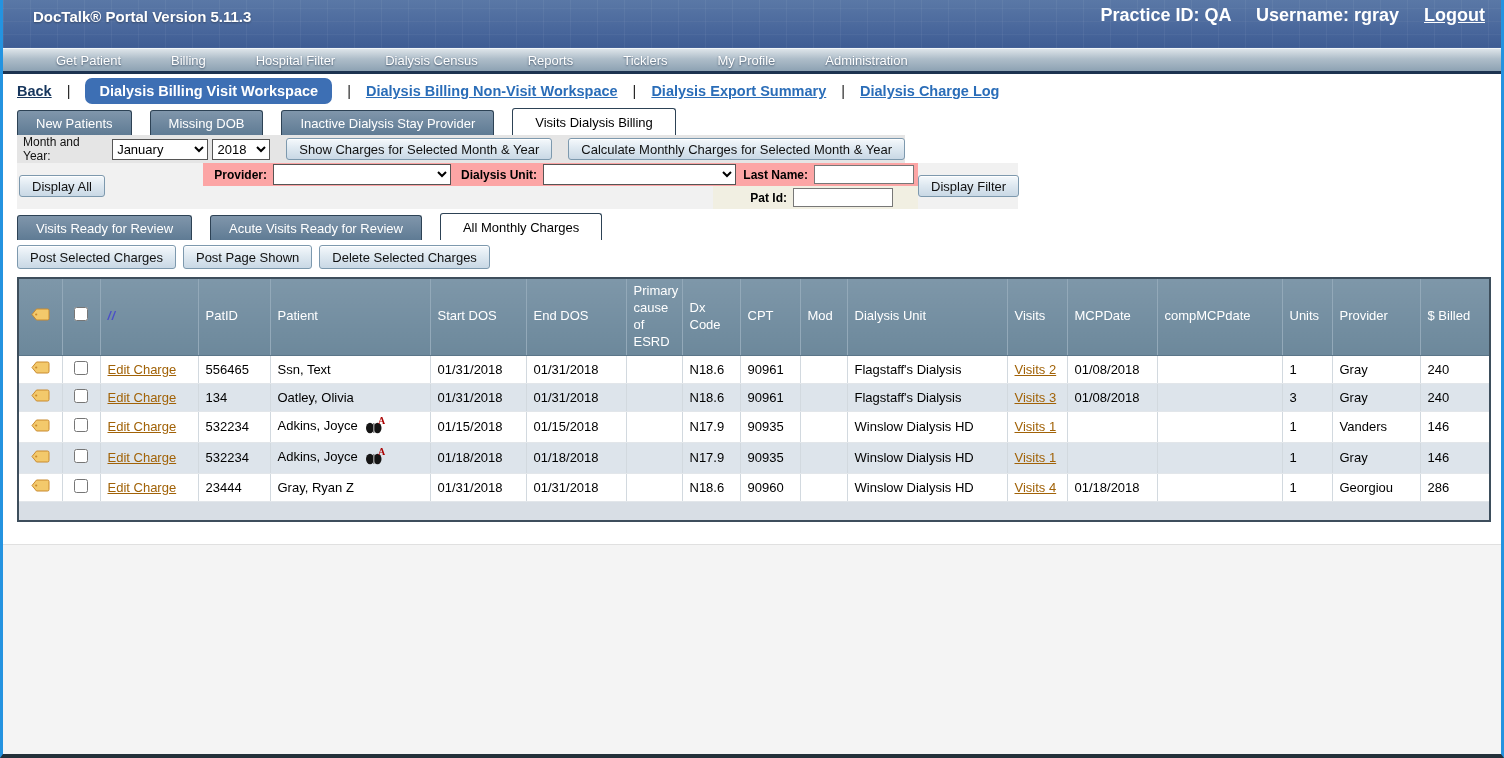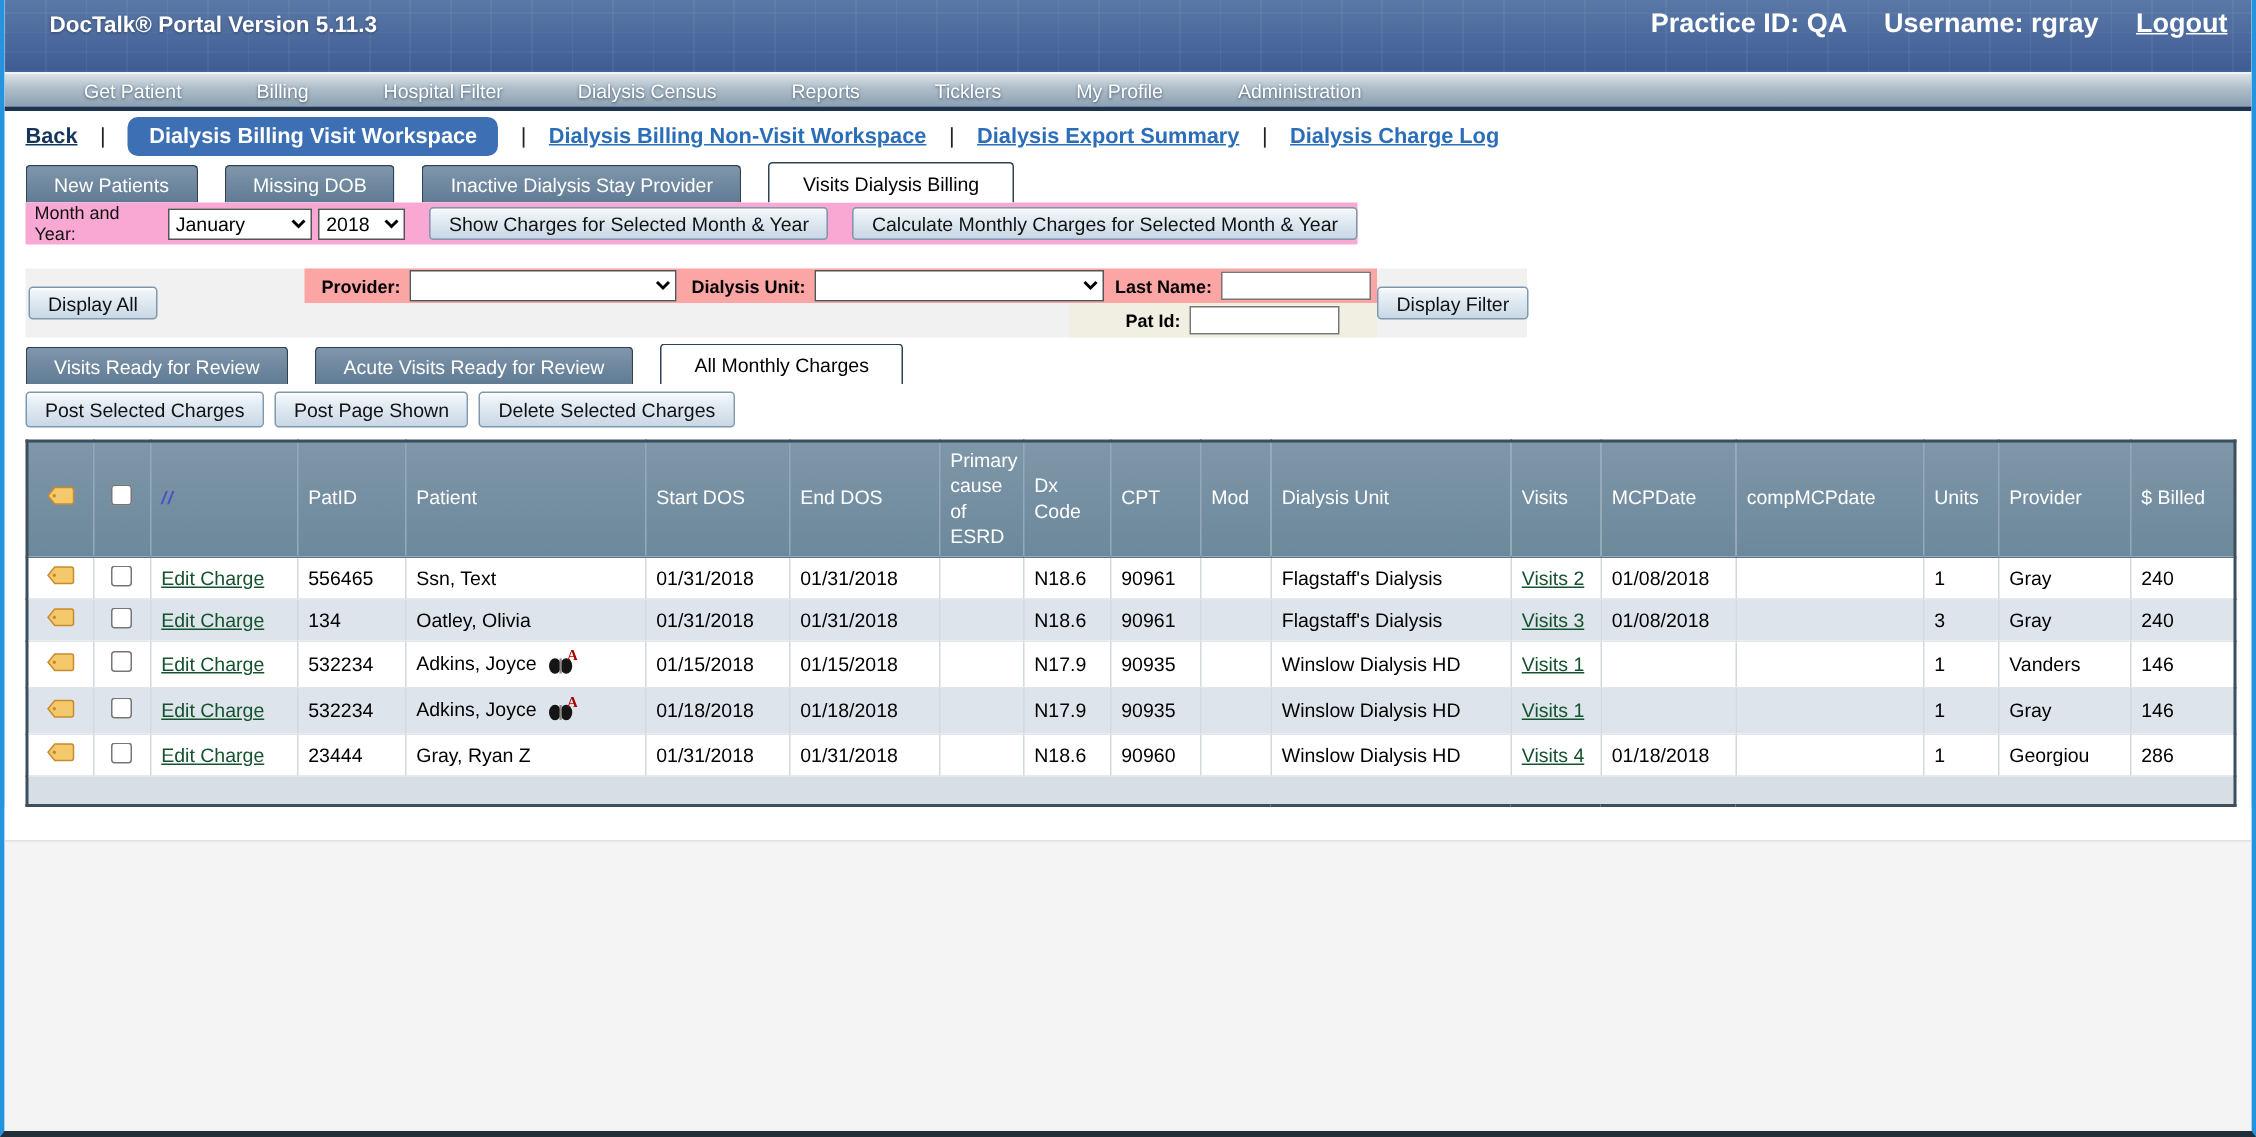--- a/index.html
+++ b/index.html
@@ -49,35 +49,35 @@
   
   .tabs-row { display:flex; align-items:flex-end; padding-left:14px; flex:0 0 26px;gap:15px; }
   .tab {
     background:linear-gradient(#8096ab,#5f7b94); color:#fff; font-size:13px;
     padding:5px 18px 4px; border:1px solid #2d4255; border-bottom:none;
     border-radius:3px 3px 0 0; margin-right:3px; cursor:pointer; white-space:nowrap; text-align:center;
   }
   .tab.active { background:#fff; color:#000; padding:6px 22px 5px; position:relative; z-index:2; }
 
   
-  .monthbar { flex:0 0 27px; display:flex; align-items:center; background:#f9a8d4; margin-left:14px; width:888px; font-size:12px; }
+  .monthbar { flex:0 0 27px; display:flex; align-items:center; background:#e5e5e5; margin-left:14px; width:888px; font-size:12px; }
   .monthbar label { margin:0 5px 0 6px; color:#111; }
   select { font-size:13px; border:1px solid #555; background:#fff; height:21px; font-family:"Liberation Sans",sans-serif; }
   .sel-month { width:100px; }
   .sel-year  { width:60px; margin-left:4px; }
   .btn {
     background:linear-gradient(#f5f9fc,#dfe9f1 45%,#c9d8e5);
     border:1px solid #7d99ae; border-radius:3px; font-size:13px; color:#111;
     padding:2px 12px; height:22px; cursor:pointer; box-shadow:inset 0 1px 0 #fff;
     font-family:"Liberation Sans",sans-serif; white-space:nowrap;
   }
   .monthbar .btn { margin-left:16px; }
 
   
-  .filter-area { margin-left:14px; width:1001px; flex:0 0 46px; display:flex; background:#f1f1f1;margin-top:16px; }
+  .filter-area { margin-left:14px; width:1001px; flex:0 0 46px; display:flex; background:#f1f1f1; }
   .fa-left { width:186px; display:flex; align-items:center; padding-left:2px; }
   .fa-mid { width:715px; }
   .fa-row1 { height:23px; background:#fca5a5; display:flex; align-items:center; }
   .fa-row2 { height:23px; display:flex; }
   .fa-row2 .spacer { flex:1; }
   .fa-pat { background:#f1efe2; display:flex; align-items:center; width:205px; }
   .flabel { font-size:12px; font-weight:bold; text-align:right; white-space:nowrap; }
   .l-provider { width:70px; padding-right:6px; }
   .l-unit { width:92px; padding-right:6px; }
   .l-lname { width:78px; padding-right:6px; }
@@ -97,21 +97,21 @@
   thead th {
     background:linear-gradient(#7e97a9,#6c889b); color:#fff; font-weight:normal;
     text-align:left; padding:4px 7px; border-right:1px solid #93a9b9; border-bottom:1px solid #5b7689;
     height:68px; vertical-align:middle; line-height:1.3;
   }
   thead th.cicon { text-align:center; padding:4px 2px; }
   tbody td { background:#fff; border-right:1px solid #d2d9df; border-bottom:1px solid #e2e6ea; padding:4px 7px; height:28px; vertical-align:middle; }
   tr.alt td { background:#dde4eb; }
   tr.footer td { background:#d8dee5; height:20px; }
   td.cicon { text-align:center; padding:4px 2px; }
-  .tlink { color:#14532d; text-decoration:underline; cursor:pointer; }
+  .tlink { color:#a16207; text-decoration:underline; cursor:pointer; }
   .slash-icon { color:#4b4fc8; font-style:italic; font-weight:bold; font-size:12px; letter-spacing:1px; }
   input[type=checkbox] { width:14px; height:14px; margin:0; }
   .kidney-wrap { display:inline-block; vertical-align:middle; margin-left:6px; }
 
   
   .bottom-gap { flex:0 0 22px; background:#fff; }
   .bottom-panel { flex:1; background:#f4f4f4; border-top:1px solid #e0e0e0; }
 </style>
 </head>
 <body>

